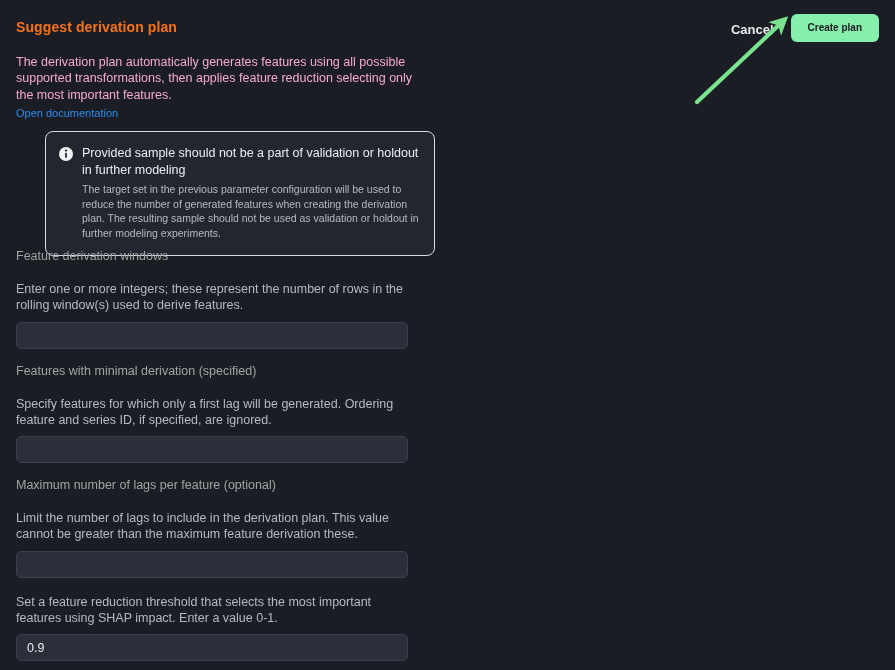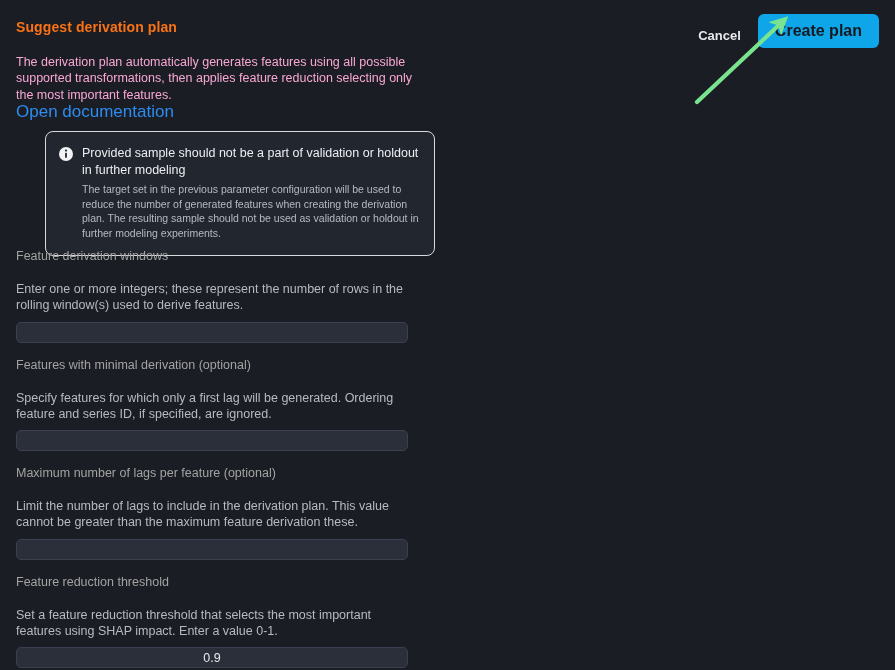--- a/index.html
+++ b/index.html
@@ -52,26 +52,26 @@
     border: none;
     color: #e8eaed;
     font-family: "Liberation Sans", sans-serif;
     font-size: 13px;
     font-weight: bold;
     padding: 6px 4px;
     cursor: pointer;
     line-height: 1;
   }
   .btn-create {
-    background: #0ea5e9;
+    background: #86efac;
     border: none;
     border-radius: 6px;
     color: #17191f;
     font-family: "Liberation Sans", sans-serif;
-    font-size: 16px;
+    font-size: 10px;
     font-weight: bold;
     padding: 9px 17px;
     cursor: pointer;
     line-height: 1;
   }
 
   
   .intro {
     position: absolute;
     left: 16px;
@@ -80,21 +80,21 @@
   }
   .intro-text {
     font-size: 12.5px;
     line-height: 16.3px;
     color: #f9a8d4;
     margin: 0;
   }
   .doc-link {
     display: inline-block;
     margin-top: 0;
-    font-size: 17px;
+    font-size: 11px;
     line-height: 16.3px;
     color: #2d8cf0;
     text-decoration: none;
     cursor: pointer;
   }
 
   
   .callout {
     position: absolute;
     left: 17px;
@@ -144,30 +144,29 @@
   }
   .field-help {
     font-size: 12.5px;
     line-height: 16.3px;
     color: #b6bac2;
     margin: 16px 0 8px 0;
   }
   .field-input {
     display: block;
     width: 392px;
-    height: 21px;
+    height: 27px;
     background: #2a2f3a;
     border: 1px solid #3a4050;
     border-radius: 5px;
     color: #e8eaed;
     font-family: "Liberation Sans", sans-serif;
     font-size: 12.5px;
     padding: 0 10px;
     outline: none;
-    text-align: center;
   }
   .field-input::placeholder { color: #7a808c; }
 
   
   .toggle-row {
     display: flex;
     align-items: center;
     gap: 11px;
     margin-top: 17px;
   }
@@ -239,33 +238,32 @@
 
   <div class="form">
 
     <div class="field">
       <div class="field-label">Feature derivation windows</div>
       <div class="field-help">Enter one or more integers; these represent the number of rows in the rolling window(s) used to derive features.</div>
       <input class="field-input" type="text" value="" style="">
     </div>
 
     <div class="field">
-      <div class="field-label">Features with minimal derivation (optional)</div>
+      <div class="field-label">Features with minimal derivation (specified)</div>
       <div class="field-help">Specify features for which only a first lag will be generated. Ordering feature and series ID, if specified, are ignored.</div>
       <input class="field-input" type="text" value="" style="">
     </div>
 
     <div class="field">
       <div class="field-label">Maximum number of lags per feature (optional)</div>
       <div class="field-help">Limit the number of lags to include in the derivation plan. This value cannot be greater than the maximum feature derivation these.</div>
       <input class="field-input" type="text" value="" style="">
     </div>
 
     <div class="field">
-      <div class="field-label">Feature reduction threshold</div>
       <div class="field-help">Set a feature reduction threshold that selects the most important features using SHAP impact. Enter a value 0-1.</div>
       <input class="field-input" type="text" value="0.9" style="">
     </div>
 
     <div class="toggle-row">
       <div class="toggle">
         <div class="knob"></div>
       </div>
       <span class="toggle-label">Create low information features</span>
     </div>

